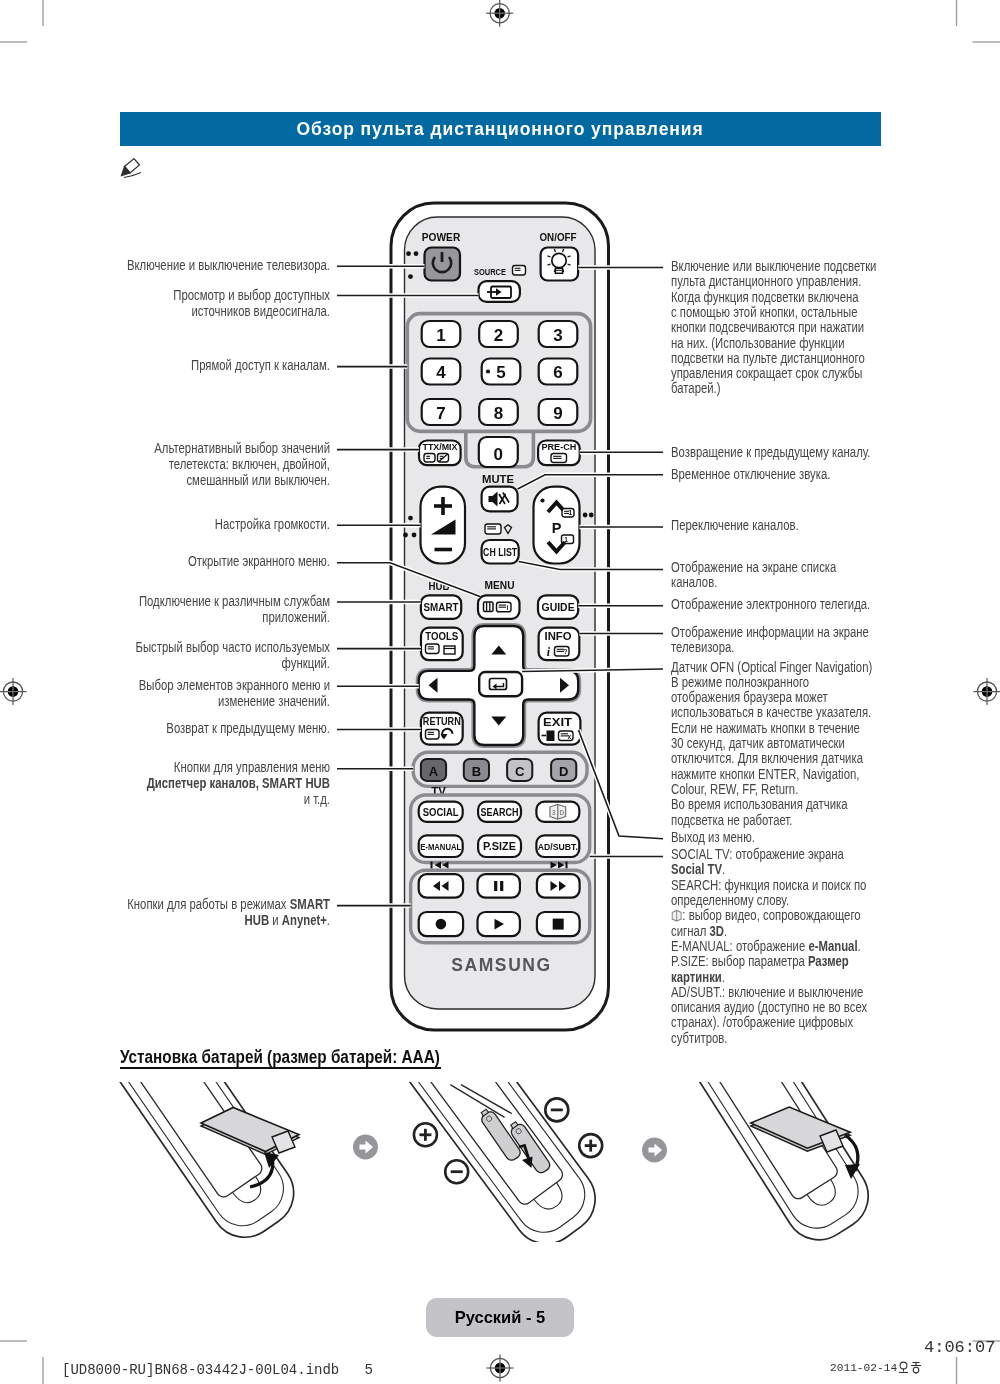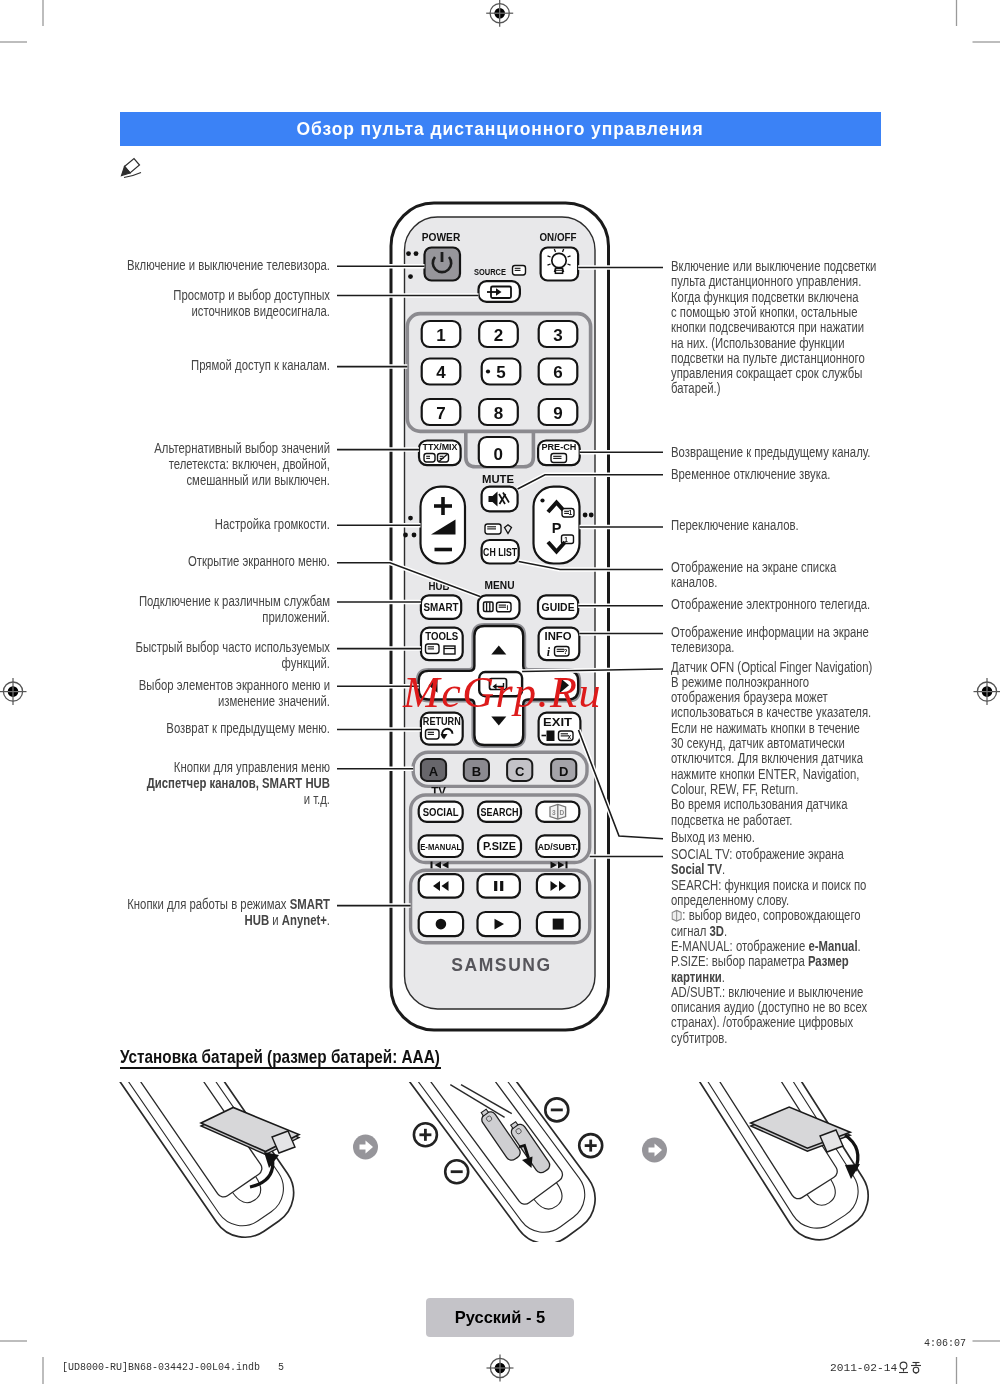--- a/index.html
+++ b/index.html
@@ -364,21 +364,21 @@
 <circle cx="903.5" cy="1365.5" r="3.4"></circle>
 <line x1="903.5" y1="1369" x2="903.5" y2="1371.5"></line>
 <line x1="899" y1="1372.5" x2="908" y2="1372.5"></line>
 <line x1="912.5" y1="1362.5" x2="919.5" y2="1362.5"></line>
 <line x1="916" y1="1362.5" x2="916" y2="1365"></line>
 <line x1="911" y1="1365.5" x2="921" y2="1365.5"></line>
 <circle cx="916" cy="1370" r="2.8"></circle>
 <line x1="916" y1="1372.8" x2="916" y2="1374"></line>
 </g>
     </svg>
-<div style="position:absolute;left:119.5px;top:112px;width:761px;height:34px;background:#3b82f6;color:#fff;font-size:17.5px;font-weight:bold;letter-spacing:0.9px;text-align:center;line-height:34px">Обзор пульта дистанционного управления</div>
+<div style="position:absolute;left:119.5px;top:112px;width:761px;height:34px;background:#0369a1;color:#fff;font-size:17.5px;font-weight:bold;letter-spacing:0.9px;text-align:center;line-height:34px">Обзор пульта дистанционного управления</div>
     <div style="position:absolute;right:670px;top:256.8px;width:300px;text-align:right;white-space:nowrap;font-size:14px;color:#454545;line-height:16.1px;transform:scaleX(0.81);transform-origin:right top">Включение и выключение телевизора.</div>
     <div style="position:absolute;right:670px;top:287.1px;width:300px;text-align:right;white-space:nowrap;font-size:14px;color:#454545;line-height:16.1px;transform:scaleX(0.81);transform-origin:right top">Просмотр и выбор доступных<br>источников видеосигнала.</div>
     <div style="position:absolute;right:670px;top:357.1px;width:300px;text-align:right;white-space:nowrap;font-size:14px;color:#454545;line-height:16.1px;transform:scaleX(0.81);transform-origin:right top">Прямой доступ к каналам.</div>
     <div style="position:absolute;right:670px;top:440.1px;width:300px;text-align:right;white-space:nowrap;font-size:14px;color:#454545;line-height:16.1px;transform:scaleX(0.81);transform-origin:right top">Альтернативный выбор значений<br>телетекста: включен, двойной,<br>смешанный или выключен.</div>
     <div style="position:absolute;right:670px;top:515.7px;width:300px;text-align:right;white-space:nowrap;font-size:14px;color:#454545;line-height:16.1px;transform:scaleX(0.81);transform-origin:right top">Настройка громкости.</div>
     <div style="position:absolute;right:670px;top:553.2px;width:300px;text-align:right;white-space:nowrap;font-size:14px;color:#454545;line-height:16.1px;transform:scaleX(0.81);transform-origin:right top">Открытие экранного меню.</div>
     <div style="position:absolute;right:670px;top:592.6px;width:300px;text-align:right;white-space:nowrap;font-size:14px;color:#454545;line-height:16.1px;transform:scaleX(0.81);transform-origin:right top">Подключение к различным службам<br>приложений.</div>
     <div style="position:absolute;right:670px;top:639.1px;width:300px;text-align:right;white-space:nowrap;font-size:14px;color:#454545;line-height:16.1px;transform:scaleX(0.81);transform-origin:right top">Быстрый выбор часто используемых<br>функций.</div>
     <div style="position:absolute;right:670px;top:676.8px;width:300px;text-align:right;white-space:nowrap;font-size:14px;color:#454545;line-height:16.1px;transform:scaleX(0.81);transform-origin:right top">Выбор элементов экранного меню и<br>изменение значений.</div>
     <div style="position:absolute;right:670px;top:720.0px;width:300px;text-align:right;white-space:nowrap;font-size:14px;color:#454545;line-height:16.1px;transform:scaleX(0.81);transform-origin:right top">Возврат к предыдущему меню.</div>
@@ -390,19 +390,18 @@
     <div style="position:absolute;left:671px;top:518.4px;width:300px;white-space:nowrap;font-size:14px;color:#454545;line-height:15.3px;transform:scaleX(0.81);transform-origin:left top">Переключение каналов.</div>
     <div style="position:absolute;left:671px;top:559.9px;width:300px;white-space:nowrap;font-size:14px;color:#454545;line-height:15.3px;transform:scaleX(0.81);transform-origin:left top">Отображение на экране списка<br>каналов.</div>
     <div style="position:absolute;left:671px;top:596.5px;width:300px;white-space:nowrap;font-size:14px;color:#454545;line-height:15.3px;transform:scaleX(0.81);transform-origin:left top">Отображение электронного телегида.</div>
     <div style="position:absolute;left:671px;top:624.6px;width:300px;white-space:nowrap;font-size:14px;color:#454545;line-height:15.3px;transform:scaleX(0.81);transform-origin:left top">Отображение информации на экране<br>телевизора.</div>
     <div style="position:absolute;left:671px;top:659.6px;width:300px;white-space:nowrap;font-size:14px;color:#454545;line-height:15.3px;transform:scaleX(0.81);transform-origin:left top">Датчик OFN (Optical Finger Navigation)<br>В режиме полноэкранного<br>отображения браузера может<br>использоваться в качестве указателя.<br>Если не нажимать кнопки в течение<br>30 секунд, датчик автоматически<br>отключится. Для включения датчика<br>нажмите кнопки ENTER, Navigation,<br>Colour, REW, FF, Return.<br>Во время использования датчика<br>подсветка не работает.</div>
     <div style="position:absolute;left:671px;top:829.6px;width:300px;white-space:nowrap;font-size:14px;color:#454545;line-height:15.3px;transform:scaleX(0.81);transform-origin:left top">Выход из меню.</div>
     <div style="position:absolute;left:671px;top:847.2px;width:300px;white-space:nowrap;font-size:14px;color:#454545;line-height:15.3px;transform:scaleX(0.81);transform-origin:left top">SOCIAL TV: отображение экрана<br><b>Social TV</b>.<br>SEARCH: функция поиска и поиск по<br>определенному слову.<br><svg width="14" height="13" viewBox="0 0 14 13" style="vertical-align:-2px">
         <path d="M 1.5 3.5 L 7 1.5 L 12.5 3.5 L 12.5 10 L 7 12 L 1.5 10 Z" fill="#f0f0f0" stroke="#888" stroke-width="1.2"></path>
         <line x1="7" y1="1.5" x2="7" y2="12" stroke="#888" stroke-width="1.2"></line>
       </svg>: выбор видео, сопровождающего<br>сигнал <b>3D</b>.<br>E-MANUAL: отображение <b>e-Manual</b>.<br>P.SIZE: выбор параметра <b>Размер</b><br><b>картинки</b>.<br>AD/SUBT.: включение и выключение<br>описания аудио (доступно не во всех<br>странах). /отображение цифровых<br>субтитров.</div>
-    <div style="position:absolute;left:403px;top:666.5px;width:260px;font-family:'Liberation Serif',serif;font-style:italic;font-size:44px;color:#dd1b1b;letter-spacing:1.5px">McGrp.Ru</div>
     <div style="position:absolute;left:120px;top:1047px;width:420px;font-size:17.5px;font-weight:bold;color:#111;white-space:nowrap;transform:scaleX(0.875);transform-origin:left top">Установка батарей (размер батарей: AAA)</div>
     <div style="position:absolute;left:120px;top:1066.5px;width:321px;height:2px;background:#111"></div>
-    <div style="position:absolute;left:425.6px;top:1297.7px;width:148.8px;height:39.5px;background:#c4c3c8;border-radius:4px;font-size:16.5px;font-weight:bold;color:#000;text-align:center;line-height:38px">Русский - 5</div>
-    <div style="position:absolute;left:62px;top:1362px;font-family:'Liberation Mono',monospace;font-size:10px;color:#333">[UD8000-RU]BN68-03442J-00L04.indb&nbsp;&nbsp;&nbsp;5</div>
+    <div style="position:absolute;left:425.6px;top:1297.7px;width:148.8px;height:39.5px;background:#c4c3c8;border-radius:11px;font-size:16.5px;font-weight:bold;color:#000;text-align:center;line-height:38px">Русский - 5</div>
+    <div style="position:absolute;left:62px;top:1362px;font-family:'Liberation Mono',monospace;font-size:14px;color:#333">[UD8000-RU]BN68-03442J-00L04.indb&nbsp;&nbsp;&nbsp;5</div>
     <div style="position:absolute;left:830px;top:1361.5px;font-family:'Liberation Mono',monospace;font-size:11.2px;color:#333">2011-02-14</div>
-    <div style="position:absolute;left:924px;top:1338px;font-family:'Liberation Mono',monospace;font-size:10px;color:#333">4:06:07</div>
+    <div style="position:absolute;left:924px;top:1338px;font-family:'Liberation Mono',monospace;font-size:17px;color:#333">4:06:07</div>
 </div>
 </body></html>

